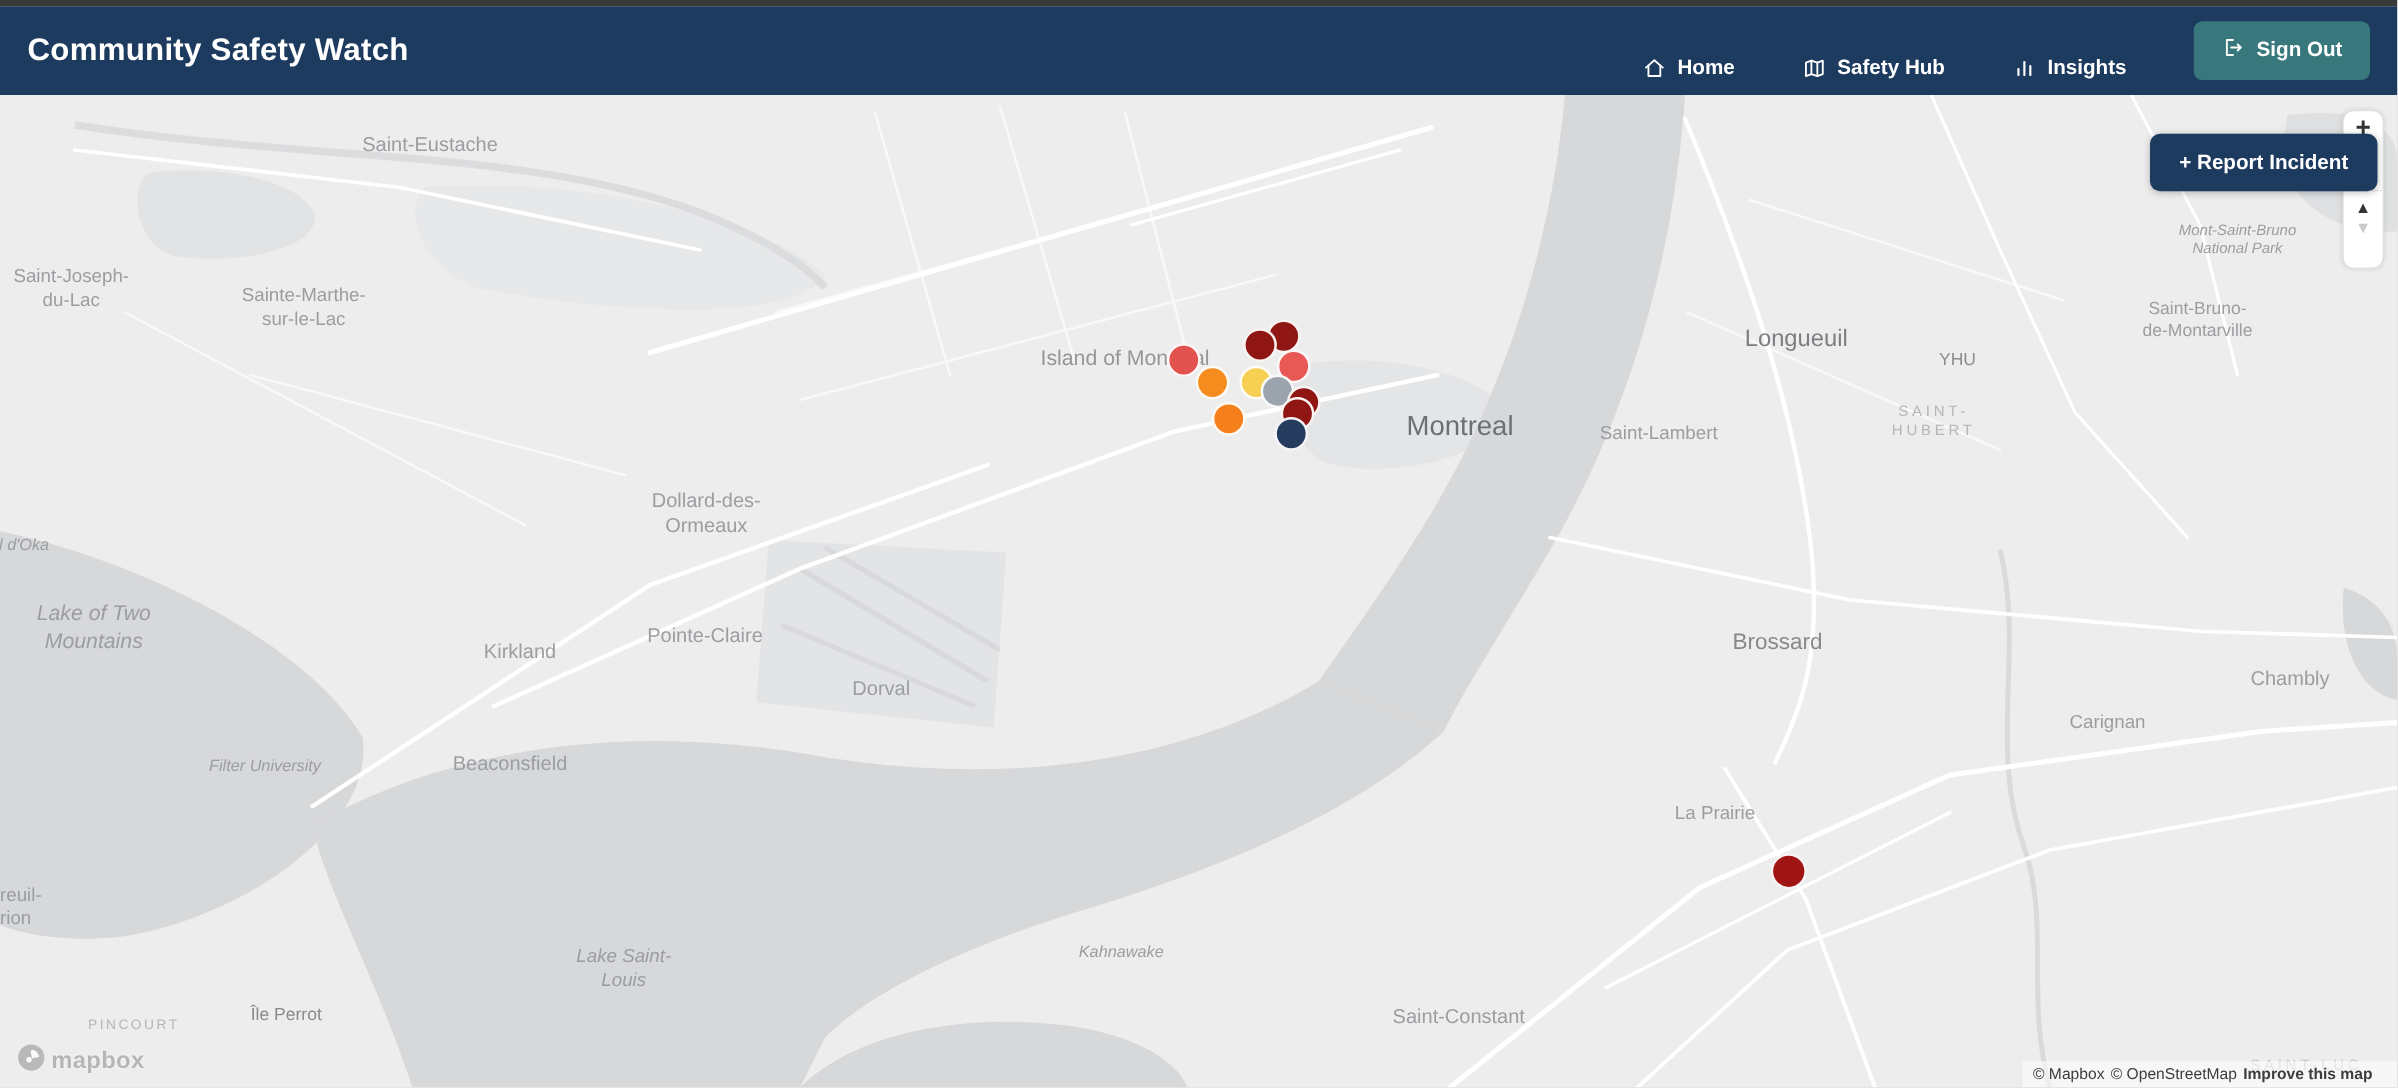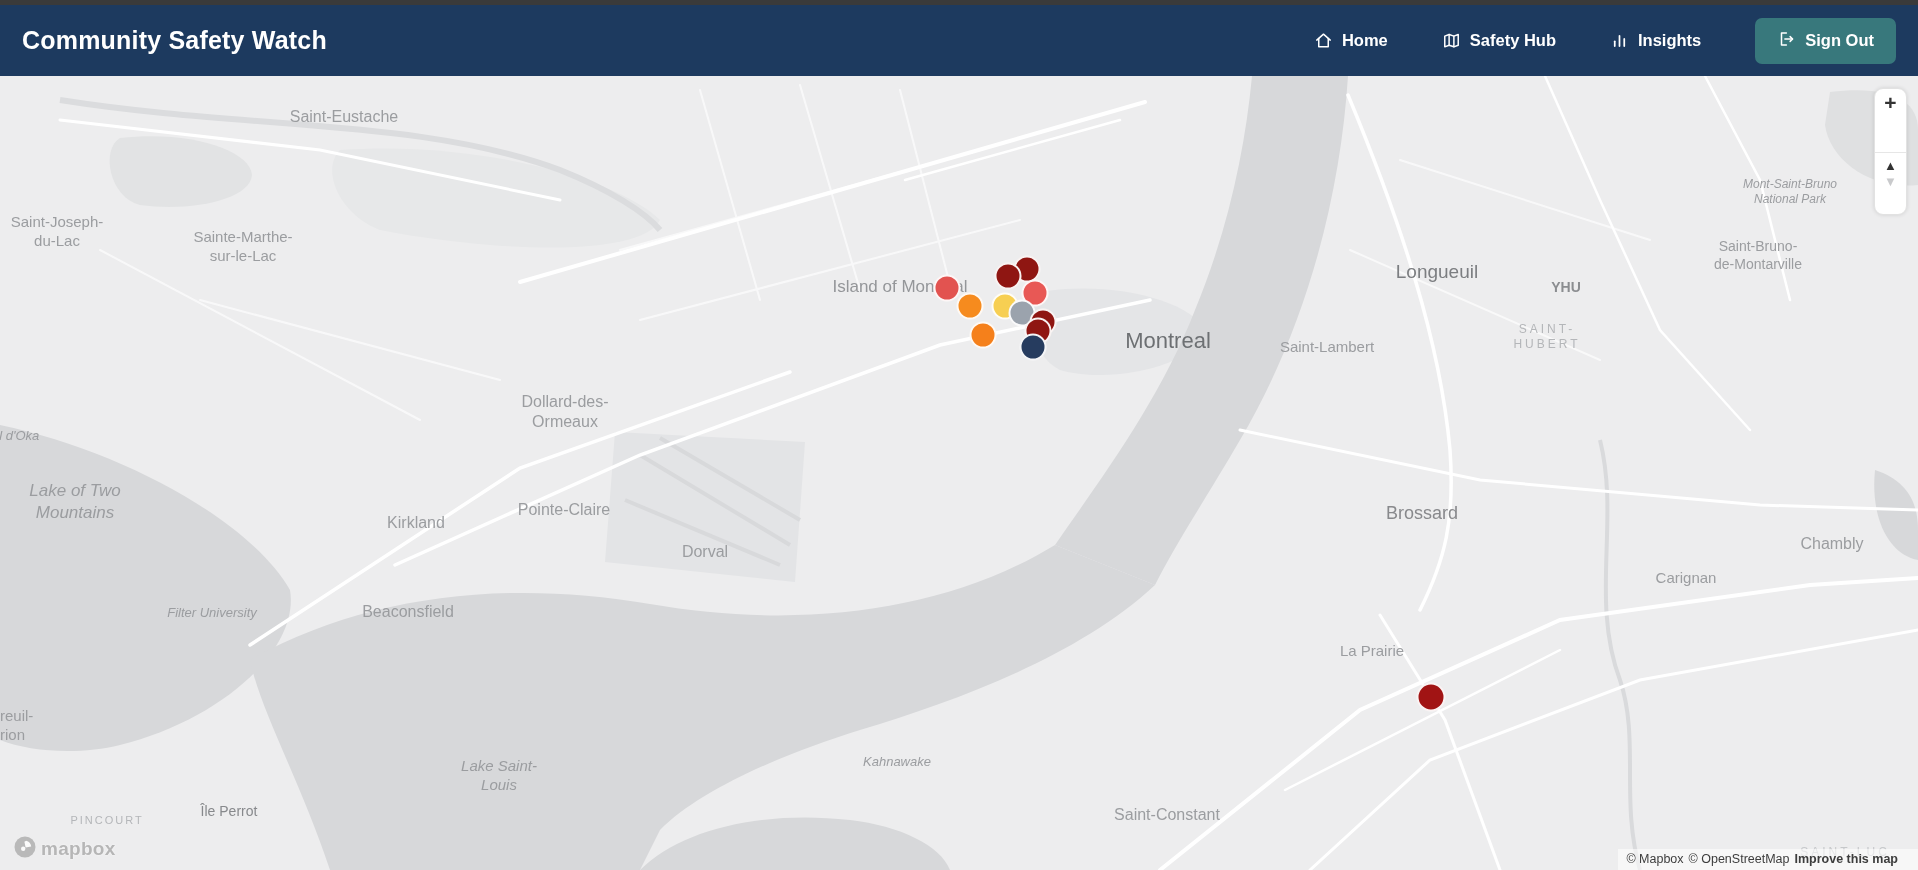--- a/index.html
+++ b/index.html
@@ -8,21 +8,21 @@
     font-family:"Liberation Sans", sans-serif; background:#ededee;
   }
   .top-strip { position:absolute; top:0; left:0; width:100%; height:5px; background:#3a3a3a; z-index:40; }
   
   .header {
     position:absolute; top:5px; left:0; width:100%; height:71px;
     background:#1d3a5f; display:flex; align-items:center; z-index:30;
     box-sizing:border-box; padding:16px 22px;
   }
   .app-title { color:#fff; font-size:25px; font-weight:bold; letter-spacing:.2px; }
-  .nav { margin-left:auto; display:flex; align-items:center; }
+  .nav { margin-left:auto; display:flex; align-items:flex-end; }
   .nav-item {
     display:flex; align-items:center; gap:9px; color:#fff; font-size:16.5px;
     font-weight:600; margin-left:54px; cursor:pointer;
   }
   .nav-item svg { display:block; }
   .signout-btn {
     margin-left:54px; display:flex; align-items:center; gap:10px;
     background:#38787c; color:#fff; font-size:16.5px; font-weight:700;
     border:none; border-radius:7px; padding:12px 22px; cursor:pointer;
   }
@@ -237,21 +237,21 @@
       </div>
       <div class="map-label" style="left: 1422px; top: 514px; font-size: 18px; color: rgb(136, 137, 140);">
         <div>Brossard</div>
       </div>
       <div class="map-label" style="left: 1437px; top: 272px; font-size: 19px; color: rgb(124, 126, 129);">
         <div>Longueuil</div>
       </div>
       <div class="map-label" style="left: 1327px; top: 347px; font-size: 15px;">
         <div>Saint-Lambert</div>
       </div>
-      <div class="map-label" style="left: 1566px; top: 288px; font-size: 14px; color: rgb(139, 141, 144); font-weight: bold;">
+      <div class="map-label" style="left: 1566px; top: 288px; font-size: 14px; color: rgb(139, 141, 144);">
         <div>YHU</div>
       </div>
       <div class="map-label" style="left: 1547px; top: 337px; font-size: 12px; color: rgb(180, 182, 185); letter-spacing: 3px;">
         <div>SAINT-</div>
         <div>HUBERT</div>
       </div>
       <div class="map-label it" style="left: 1790px; top: 192px; font-size: 12px;">
         <div>Mont-Saint-Bruno</div>
         <div>National Park</div>
       </div>
@@ -294,20 +294,21 @@
       <div class="marker" style="left: 1431px; top: 697px; height: 29px; width: 29px; background: rgb(161, 20, 20); pointer-events: auto;"></div>
     </div>
 
   <div class="nav-ctl">
     <div class="plus">+</div>
     <div class="divider"></div>
     <div class="arrow-up">▲</div>
     <div class="arrow-down">▼</div>
   </div>
 
+  <button class="report-btn">+ Report Incident</button>
 
   <div class="mapbox-logo">
     <span>
       <svg width="24" height="24" viewBox="0 0 24 24">
           <circle cx="12" cy="12" r="10.5" fill="#ababab"></circle>
           <path d="M13.2 5.8 c2.8 .7 4.7 3 5 5.8 l-5.6 1 -1.2-5.8 z" fill="#fff"></path>
           <circle cx="10.2" cy="13.8" r="2.2" fill="#fff"></circle>
         </svg>
     </span>
     <span class="word">mapbox</span>

